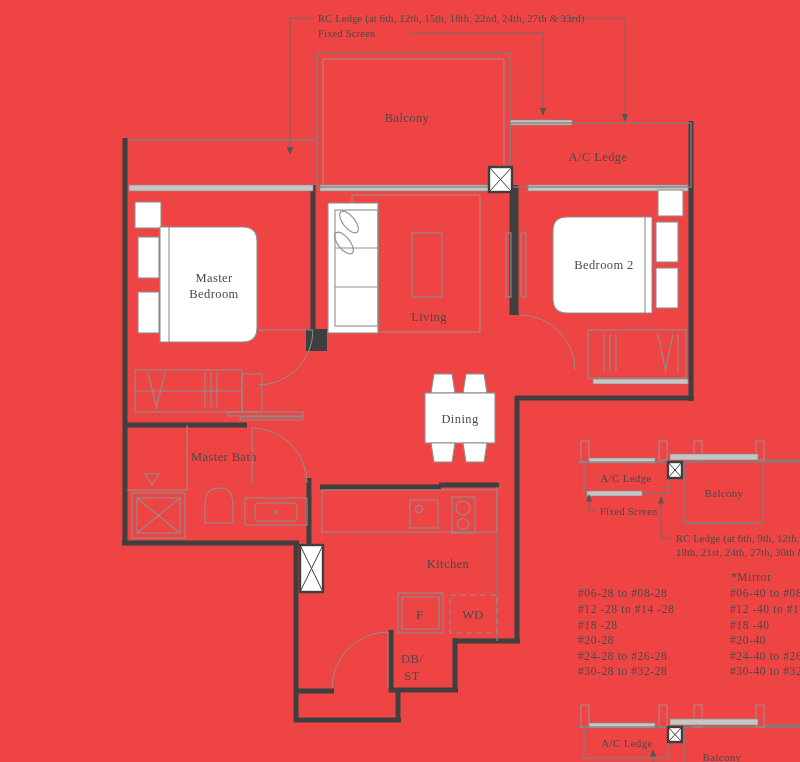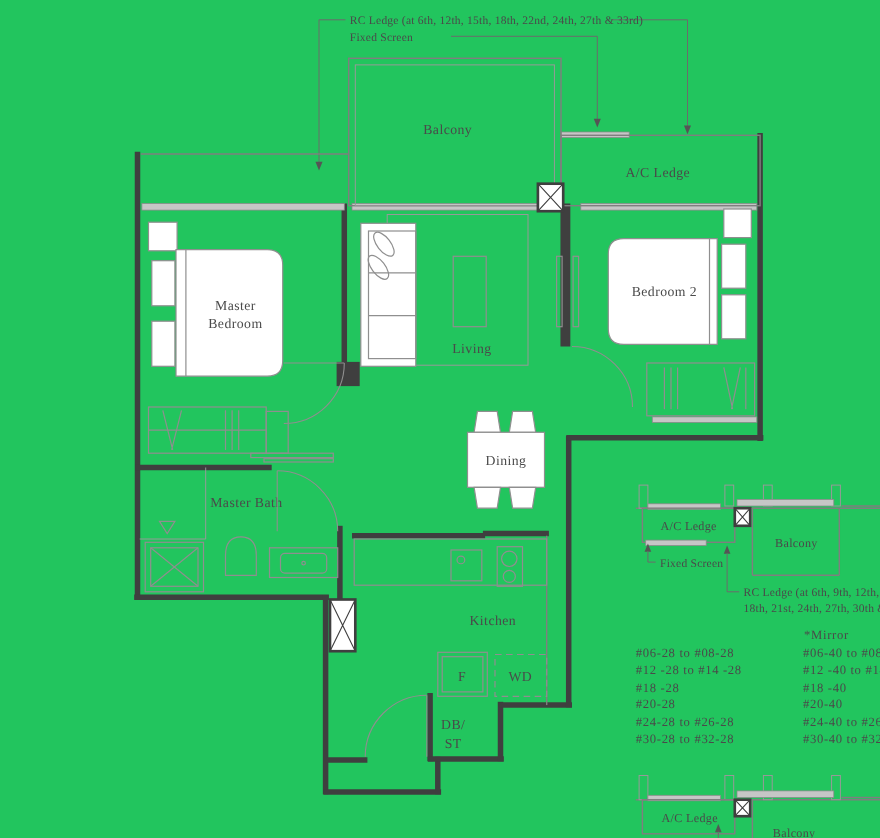--- a/index.html
+++ b/index.html
@@ -1,16 +1,16 @@
 <!DOCTYPE html>
 <html><head>
 <meta charset="utf-8">
 <style>
   html,body{margin:0;padding:0;background:#ffffff;}
-  #stage{position:relative;width:800px;height:762px;overflow:hidden;background:#22c55e;
+  #stage{position:relative;width:800px;height:762px;overflow:hidden;background:#ef4444;
          font-family:"Liberation Serif","DejaVu Serif",serif;}
   svg{display:block;}
   text{fill:#4a4a4a;font-family:"Liberation Serif","DejaVu Serif",serif;}
   .room-label{font-size:12.5px;letter-spacing:.4px;}
   .small-label{font-size:11px;letter-spacing:.3px;}
   .anno{font-size:10.5px;letter-spacing:.2px;}
   .units{font-size:11.5px;letter-spacing:.6px;}
   .wall{stroke:#3f3f3f;stroke-width:5;fill:none;}
   .wall-thick{stroke:#3f3f3f;stroke-width:9;fill:none;}
   .thin{stroke:#7f7f7f;stroke-width:1.3;fill:none;}

